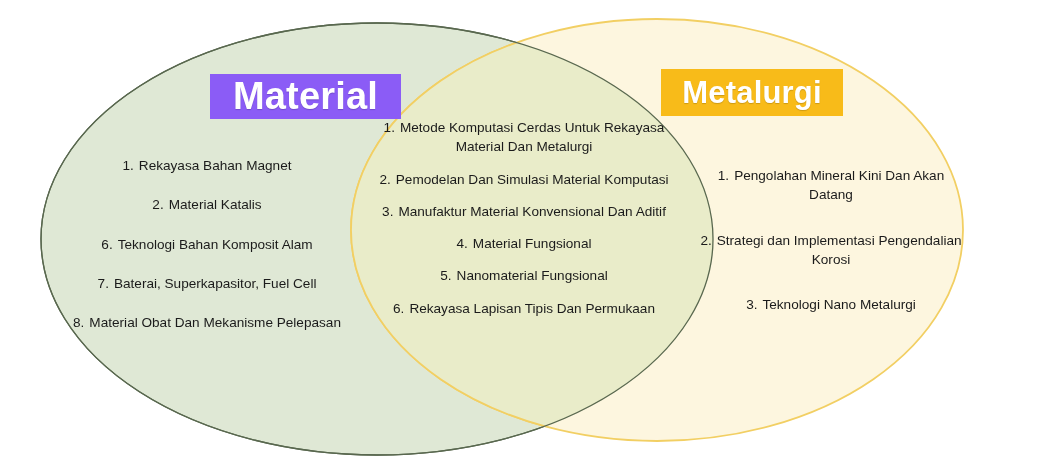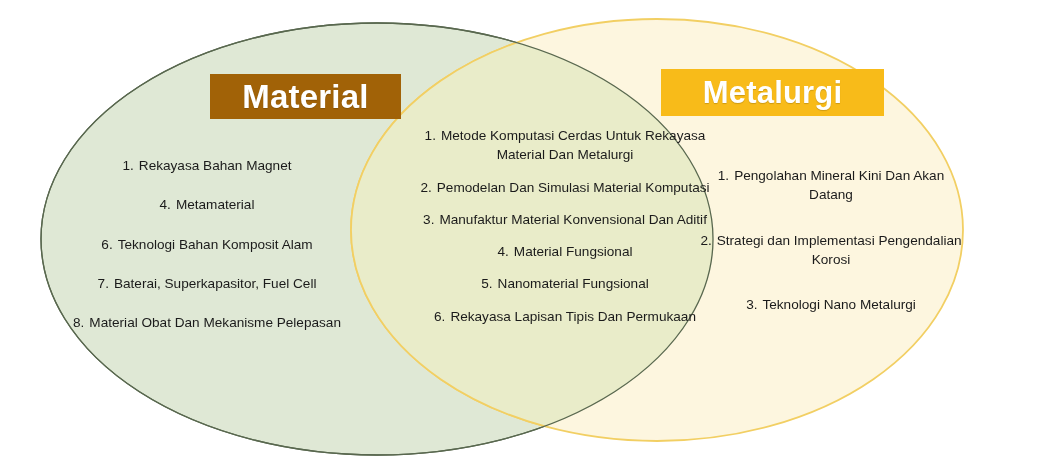--- a/index.html
+++ b/index.html
@@ -35,27 +35,27 @@
     font-weight: bold;
     letter-spacing: 0.2px;
     text-shadow: 0 1px 1px rgba(0,0,0,0.18);
     white-space: nowrap;
   }
   #title-material {
     left: 210px;
     top: 74px;
     width: 191px;
     height: 45px;
-    background: #a16207;
-    font-size: 33px;
+    background: #8b5cf6;
+    font-size: 38px;
   }
   #title-metalurgi {
     left: 661px;
     top: 69px;
-    width: 223px;
+    width: 182px;
     height: 47px;
     background: #f8bb19;
     font-size: 31px;
   }
 
   
   .list {
     position: absolute;
     color: #1b1b1b;
     font-size: 13.6px;
@@ -77,23 +77,22 @@
 
   #list-material {
     left: 42px;
     top: 136px;
     width: 330px;
   }
   #list-material .list-item { margin-bottom: 12px; margin-top: 20px; }
 
   #list-intersection {
     left: 374px;
-    top: 126px;
+    top: 118px;
     width: 300px;
-    margin-left: 41px;
   }
   #list-intersection .list-item { margin-bottom: 13px; }
 
   #list-metalurgi {
     left: 697px;
     top: 166px;
     width: 268px;
   }
   #list-metalurgi .list-item { margin-bottom: 26px; }
 </style>
@@ -126,21 +125,21 @@
 
   <div class="title-chip" id="title-metalurgi">
     <span>Metalurgi</span>
   </div>
 
   <div class="list" id="list-material">
     <div class="list-item">
       <span class="li-num">1.</span><span class="li-text">Rekayasa Bahan Magnet</span>
     </div>
     <div class="list-item">
-      <span class="li-num">4.</span><span class="li-text">Metamaterial</span>
+      <span class="li-num">2.</span><span class="li-text">Material Katalis</span>
     </div>
     <div class="list-item">
       <span class="li-num">6.</span><span class="li-text">Teknologi Bahan Komposit Alam</span>
     </div>
     <div class="list-item">
       <span class="li-num">7.</span><span class="li-text">Baterai, Superkapasitor, Fuel Cell</span>
     </div>
     <div class="list-item">
       <span class="li-num">8.</span><span class="li-text">Material Obat Dan Mekanisme Pelepasan</span>
     </div>

